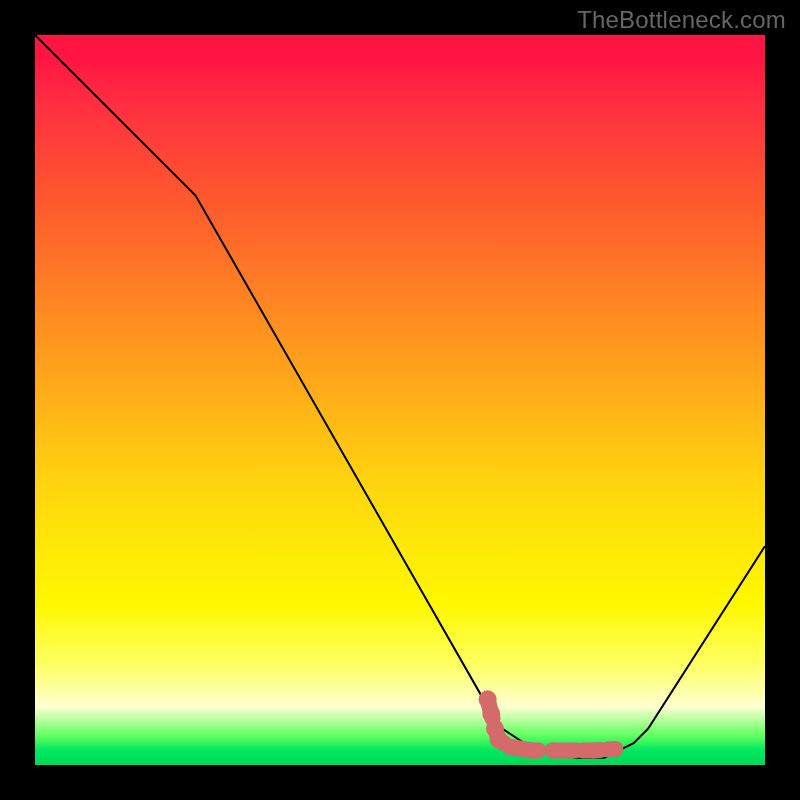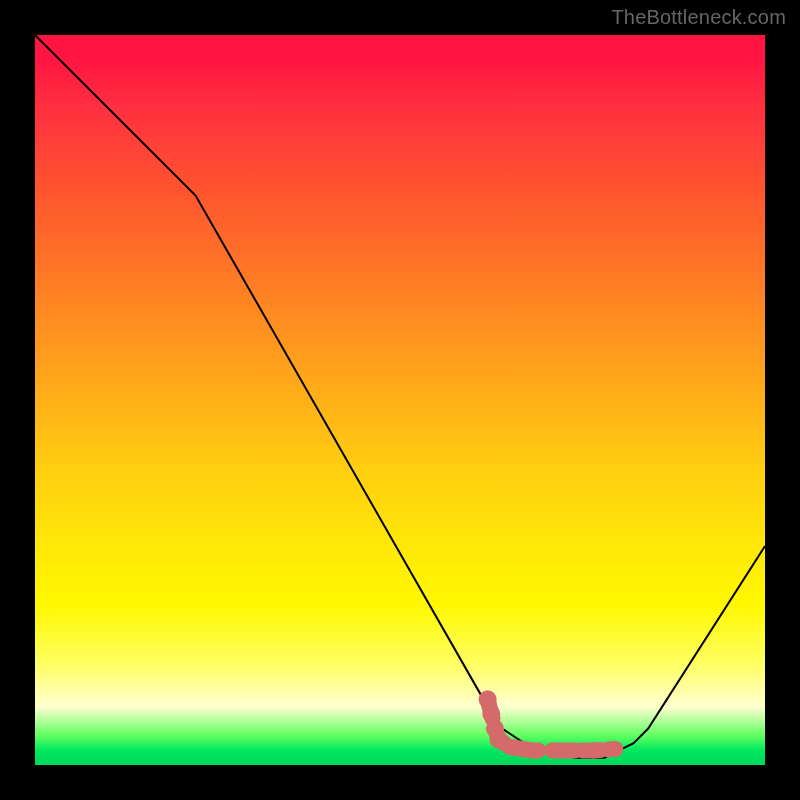--- a/index.html
+++ b/index.html
@@ -9,21 +9,21 @@
     background: #000;
     position: relative;
     overflow: hidden;
     font-family: Arial, sans-serif;
   }
   .watermark {
     position: absolute;
     top: 6px;
     right: 14px;
     color: #666;
-    font-size: 20px;
+    font-size: 24px;
     font-weight: 500;
     z-index: 10;
     letter-spacing: 0.2px;
     margin-left: 16px;
   }
   .plot-area {
     position: absolute;
     left: 35px;
     top: 35px;
     width: 730px;

